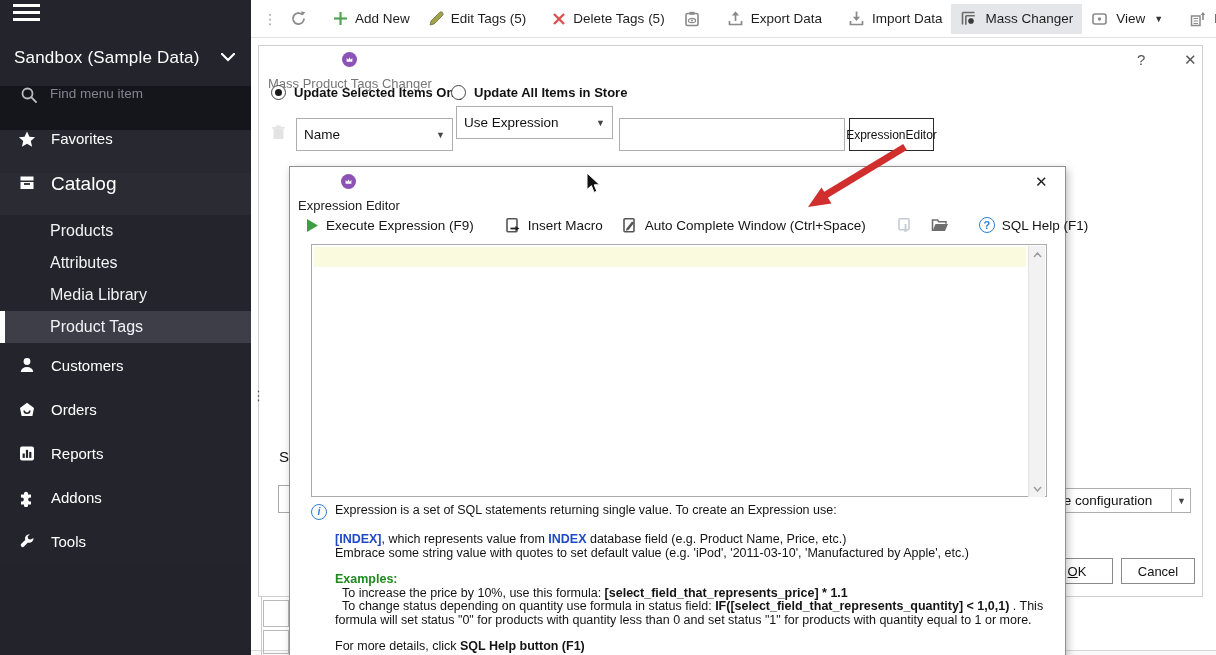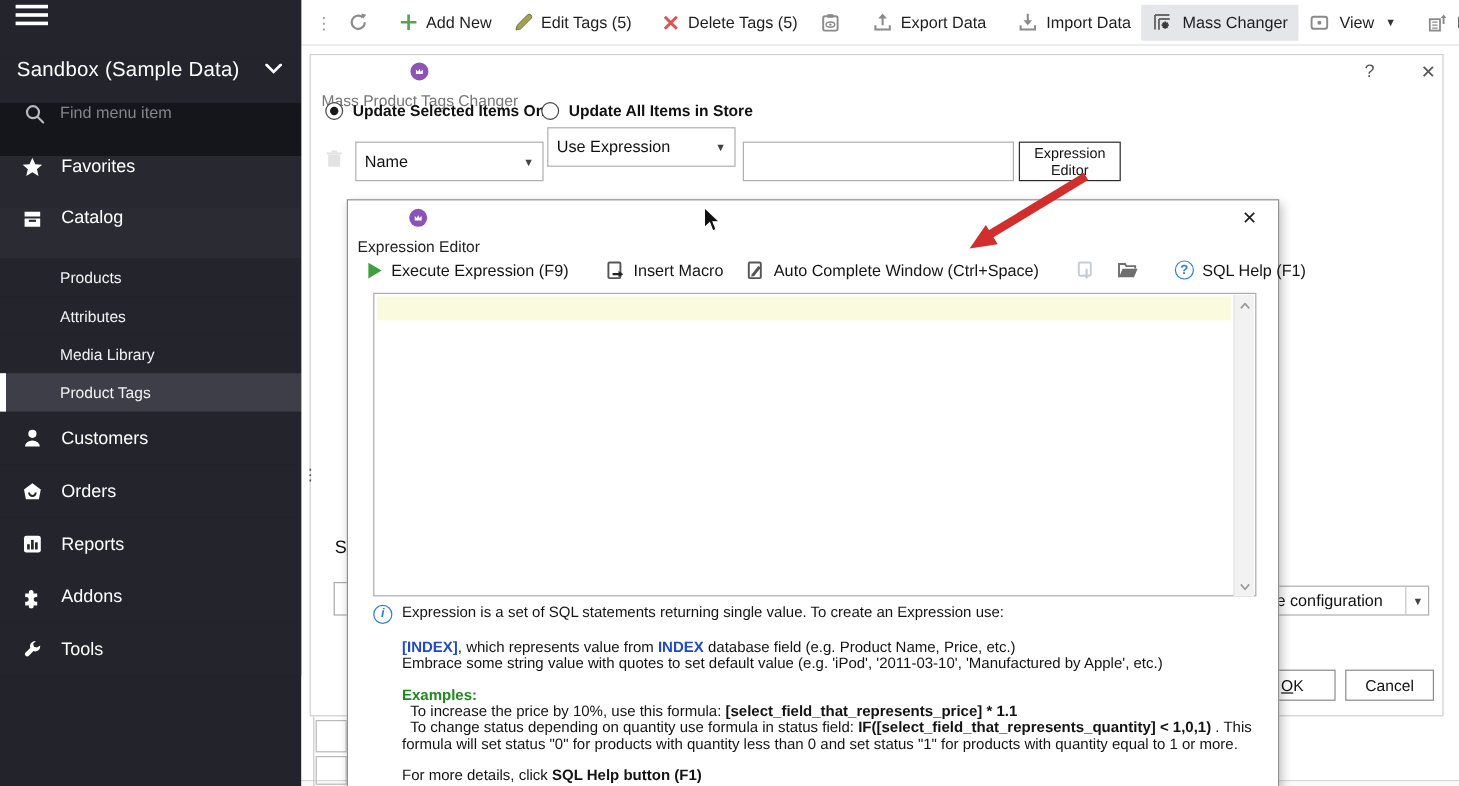--- a/index.html
+++ b/index.html
@@ -11,22 +11,22 @@
   .srow { display:flex; align-items:flex-start; }
   .row-top { height:48px; background:#24242d; padding-left:13px; }
   .row-store { height:38px; background:#24242d; padding:0 14px; justify-content:space-between; cursor:pointer; }
   .store-name { font-size:17px; color:#fdfdfd; letter-spacing:.2px; }
   .row-search { height:44px; background:#15151c; padding-left:20px; gap:12px; }
   .row-search input { background:transparent; border:none; outline:none; color:#d0d0d6; font-size:13.5px; width:170px; font-family:"Liberation Sans",sans-serif; }
   .row-search input::placeholder { color:#84848e; }
   .row-fav { height:43px; background:#282831; padding-left:18px; gap:15px; font-size:15px; cursor:pointer; }
   .row-hint { height:52px; background:#20202a; padding-left:18px; gap:13px; }
   .hint-text { font-size:11.5px; line-height:14px; color:#d6d6da; }
-  .row-catalog { height:42px; background:#2b2b34; padding-left:18px; gap:15px; font-size:15px; cursor:pointer; }
-  .subitem { height:32px; display:flex; align-items:center; padding-left:50px; font-size:13px; background:#24242c; color:#f2f2f4; cursor:pointer; position:relative; }
+  .row-catalog { height:42px; background:#2b2b34; padding-left:18px; gap:15px; font-size:19px; cursor:pointer; }
+  .subitem { height:32px; display:flex; align-items:center; padding-left:50px; font-size:16px; background:#24242c; color:#f2f2f4; cursor:pointer; position:relative; }
   .subitem.selected { background:#3e3e48; }
   .subitem.selected::before { content:""; position:absolute; left:0; top:0; width:5px; height:100%; background:#ffffff; }
   .subitem.dark { background:#1d1d25; }
   .bottomitem { height:44px; display:flex; align-items:center; padding-left:18px; gap:15px; font-size:15px; background:#24242d; cursor:pointer; }
   .hamburger div { width:27px; height:3px; background:#fff; margin:4px 0; }
   .sideicon { width:18px; height:18px; flex:0 0 18px; display:flex; align-items:center; justify-content:center; }
 
   
   #main-toolbar { position:absolute; left:251px; top:0; width:965px; height:38px; background:#fff; border-bottom:1px solid #e2e2e2; display:flex; align-items:center; padding-left:8px; z-index:2; }
   .titem { display:flex; align-items:center; gap:7px; padding:6px 9px; font-size:13.5px; color:#1e1e1e; cursor:pointer; white-space:nowrap; }
@@ -301,21 +301,21 @@
 
   <div class="combo abs" style="left:37px; top:72px; width:157px;">
     <span>Name</span>
     <span class="arrow">▼</span>
   </div>
   <div class="combo abs" style="left:197px; top:60px; width:157px;">
     <span>Use Expression</span>
     <span class="arrow">▼</span>
   </div>
   <input class="txtinput abs" style="left: 360px; top: 72px; width: 226px;" value="">
-  <button class="pushbtn focusd abs" style="left:590px; top:72px; width:85px; height:33px; flex-direction:column; line-height:14px;">
+  <button class="pushbtn focusd abs" style="left:590px; top:72px; width:85px; height:33px; flex-direction:row; line-height:14px;">
     <span>Expression</span>
     <span>Editor</span>
   </button>
 
   <div class="abs" style="left:20px; top:402px; font-size:15px; color:#111;">S</div>
   <div class="abs" style="left:19px; top:439px; width:26px; height:28px; border:1px solid #a9a9a9;"></div>
 
   <div class="combo abs" style="left:790px; top:442px; width:142px; height:25px; padding-right:2px;">
     <span style="overflow:hidden; white-space:nowrap;">ve configuration</span>
     <span style="border-left:1px solid #c6c6c6; height:23px; display:flex; align-items:center; padding-left:5px; width:17px;">

